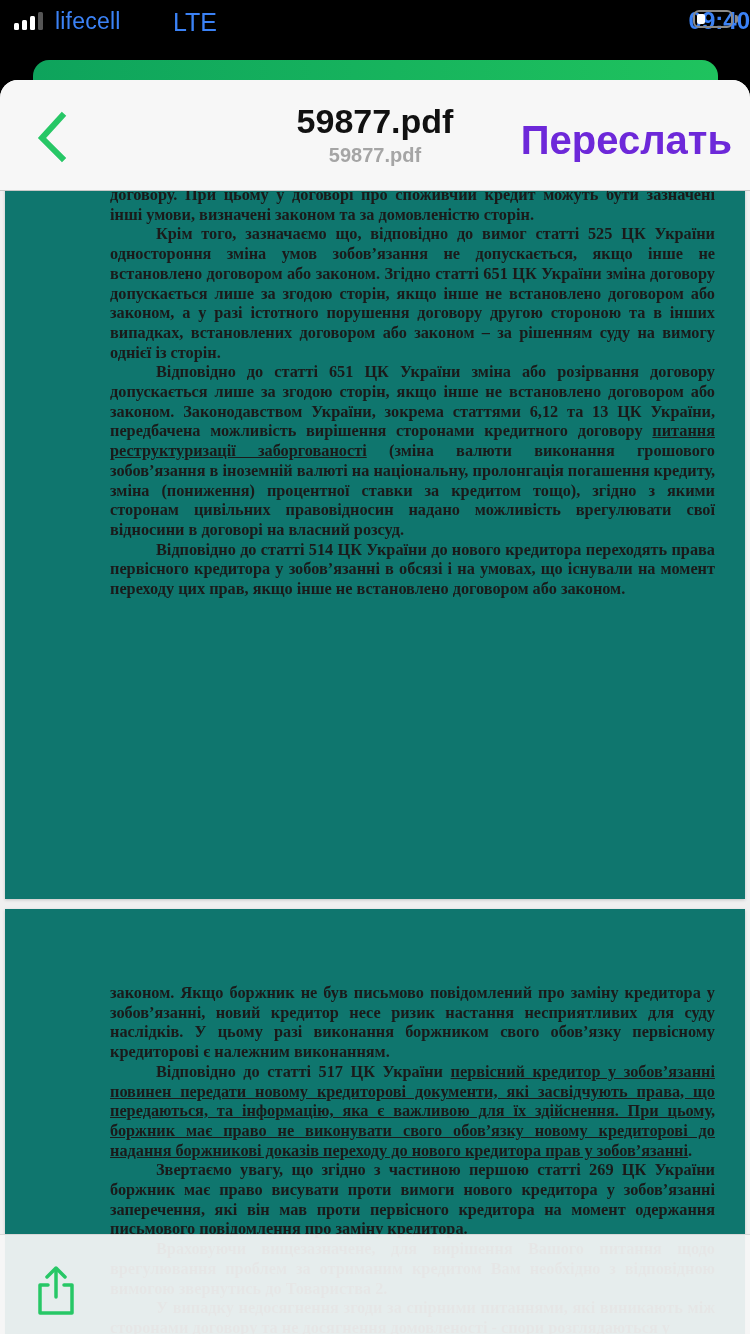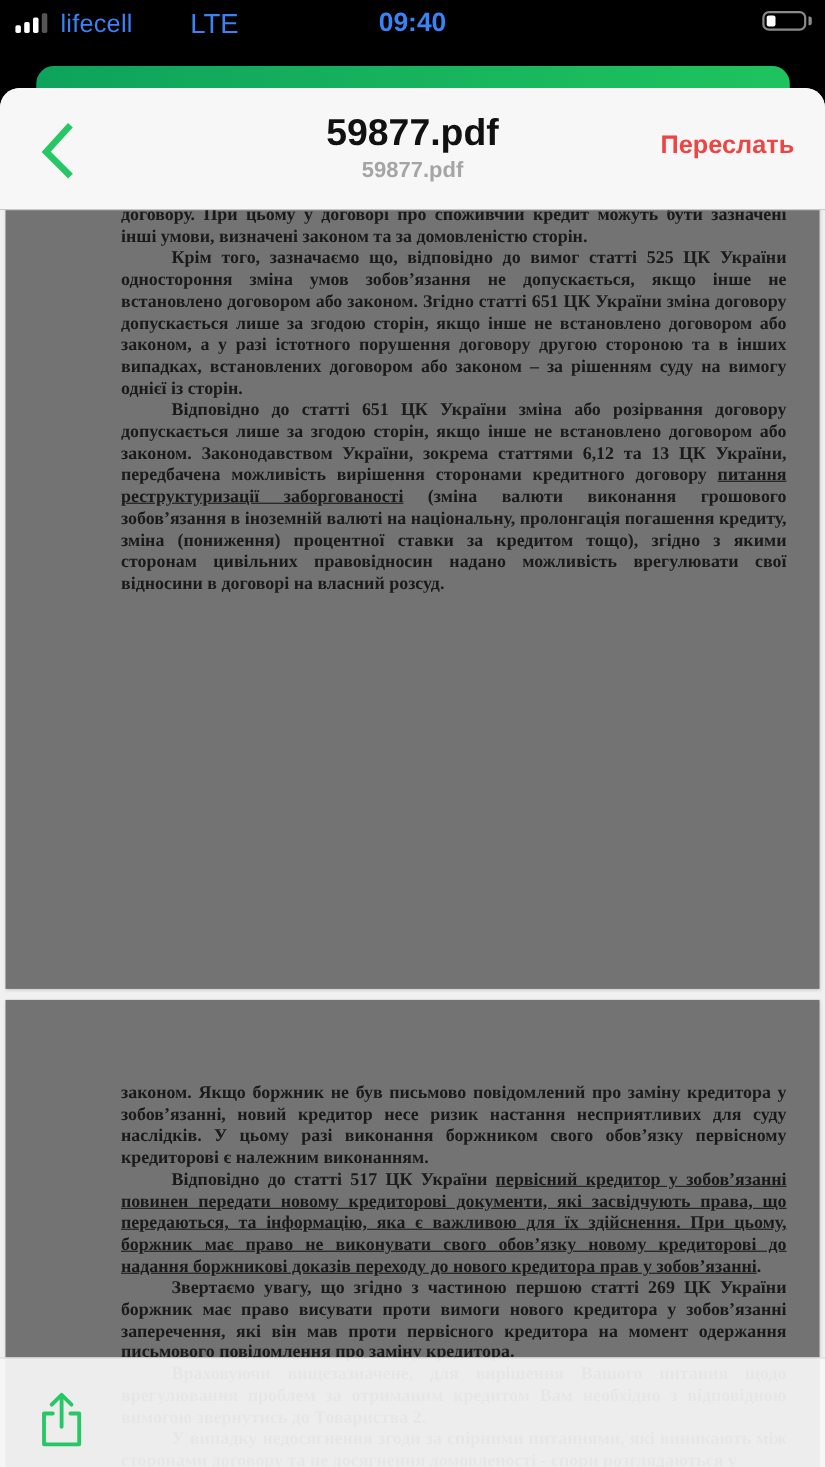--- a/index.html
+++ b/index.html
@@ -11,38 +11,38 @@
   
   .status-bar { position: absolute; left: 0; top: 0; width: 750px; height: 44px; color: #3b82f6; }
   .signal { position: absolute; left: 14px; top: 12px; width: 30px; height: 18px; }
   .signal i { position: absolute; bottom: 0; width: 5px; border-radius: 1.5px; background: #fff; }
   .signal i:nth-child(1){ left: 0; height: 7px; }
   .signal i:nth-child(2){ left: 8px; height: 10px; }
   .signal i:nth-child(3){ left: 16px; height: 14px; }
   .signal i:nth-child(4){ left: 24px; height: 18px; background: #555; }
   .carrier { position: absolute; left: 55px; top: 8px; font-size: 23px; letter-spacing: 0.2px; }
   .network { position: absolute; left: 146px; top: 8px; font-size: 25px; margin-left: 27px; }
-  .clock { position: absolute; left: 0; width: 750px; text-align: center; top: 7px; font-size: 24px; font-weight: bold; }
+  .clock { position: absolute; left: 0; width: 750px; text-align: right; top: 7px; font-size: 24px; font-weight: bold; }
   .battery { position: absolute; left: 693px; top: 10px; width: 40px; height: 18px; border: 2px solid #8a8a8a; border-radius: 6px; box-sizing: border-box; }
   .battery .level { position: absolute; left: 2px; top: 2px; width: 11px; height: 10px; background: #fff; border-radius: 2px; }
   .battery-tip { position: absolute; left: 735px; top: 15px; width: 3px; height: 8px; background: #8a8a8a; border-radius: 0 2px 2px 0; }
 
   
   .bg-card { position: absolute; left: 33px; top: 60px; width: 685px; height: 60px; border-radius: 16px; background: linear-gradient(90deg, #0ea35c, #1fc35e); }
 
   
   .sheet { position: absolute; left: 0; top: 80px; width: 750px; height: 1254px; background: #f0f0f0; border-radius: 18px 18px 0 0; overflow: hidden; font-weight: bold; }
   .nav-bar { position: absolute; left: 0; top: 0; width: 750px; height: 110px; background: #f7f7f7; border-bottom: 1px solid #c8c8c8; z-index: 5; }
   .back-btn { position: absolute; left: 30px; top: 28px; width: 50px; height: 56px; cursor: pointer; }
   .nav-title { position: absolute; left: 0; width: 750px; text-align: center; top: 22px; font-size: 34px; color: #111; }
   .nav-subtitle { position: absolute; left: 0; width: 750px; text-align: center; top: 64px; font-size: 20px; color: #a5a5a5; }
-  .forward-btn { position: absolute; right: 28px; top: 38px; font-size: 23px; color: #ef4444; cursor: pointer; }
+  .forward-btn { position: absolute; right: 18px; top: 38px; font-size: 40px; color: #6d28d9; cursor: pointer; }
 
   
-  .page { position: absolute; left: 5px; width: 740px; background: #737373; box-shadow: 0 1px 3px rgba(0,0,0,0.18); }
+  .page { position: absolute; left: 5px; width: 740px; background: #0f766e; box-shadow: 0 1px 3px rgba(0,0,0,0.18); }
   .page1 { top: 30px; height: 789px; }
   .page2 { top: 829px; height: 600px; }
   .text-block { position: absolute; left: 105px; width: 605px; font-family: "Liberation Serif", serif; font-size: 16.3px; line-height: 19.7px; color: #1a1a1a; text-align: justify; }
   .page1 .text-block { top: 75px; }
   .page2 .text-block { top: 74px; }
   .para { margin: 0; text-indent: 0; }
   .para.indent { text-indent: 46px; }
   .u { text-decoration: underline; }
 
   
@@ -81,20 +81,21 @@
     <div class="nav-title">59877.pdf</div>
     <div class="nav-subtitle">59877.pdf</div>
     <div class="forward-btn">Переслать</div>
   </div>
 
   <div class="page page1">
     <div class="text-block" id="page1-text">
         <p class="para"><span>договору. При цьому у договорі про споживчий кредит можуть бути зазначені інші умови, визначені законом та за домовленістю сторін.</span></p>
         <p class="para indent"><span>Крім того, зазначаємо що, відповідно до вимог статті 525 ЦК України одностороння зміна умов зобов’язання не допускається, якщо інше не встановлено договором або законом. Згідно статті 651 ЦК України зміна договору допускається лише за згодою сторін, якщо інше не встановлено договором або законом, а у разі істотного порушення договору другою стороною та в інших випадках, встановлених договором або законом – за рішенням суду на вимогу однієї із сторін.</span></p>
         <p class="para indent"><span>Відповідно до статті 651 ЦК України зміна або розірвання договору допускається лише за згодою сторін, якщо інше не встановлено договором або законом. Законодавством України, зокрема статтями 6,12 та 13 ЦК України, передбачена можливість вирішення сторонами кредитного договору </span><span class="u">питання реструктуризації заборгованості</span><span> (зміна валюти виконання грошового зобов’язання в іноземній валюті на національну, пролонгація погашення кредиту, зміна (пониження) процентної ставки за кредитом тощо), згідно з якими сторонам цивільних правовідносин надано можливість врегулювати свої відносини в договорі на власний розсуд.</span></p>
+        <p class="para indent"><span>Відповідно до статті 514 ЦК України до нового кредитора переходять права первісного кредитора у зобов’язанні в обсязі і на умовах, що існували на момент переходу цих прав, якщо інше не встановлено договором або законом.</span></p>
       </div>
   </div>
 
   <div class="page page2">
     <div class="text-block" id="page2-text">
         <p class="para"><span>законом. Якщо боржник не був письмово повідомлений про заміну кредитора у зобов’язанні, новий кредитор несе ризик настання несприятливих для суду наслідків. У цьому разі виконання боржником свого обов’язку первісному кредиторові є належним виконанням.</span></p>
         <p class="para indent"><span>Відповідно до статті 517 ЦК України </span><span class="u">первісний кредитор у зобов’язанні повинен передати новому кредиторові документи, які засвідчують права, що передаються, та інформацію, яка є важливою для їх здійснення. При цьому, боржник має право не виконувати свого обов’язку новому кредиторові до надання боржникові доказів переходу до нового кредитора прав у зобов’язанні</span><span>.</span></p>
         <p class="para indent"><span>Звертаємо увагу, що згідно з частиною першою статті 269 ЦК України боржник має право висувати проти вимоги нового кредитора у зобов’язанні заперечення, які він мав проти первісного кредитора на момент одержання письмового повідомлення про заміну кредитора.</span></p>
         <p class="para indent"><span>Враховуючи вищезазначене, для вирішення Вашого питання щодо врегулювання проблем за отриманим кредитом Вам необхідно з відповідною вимогою звернутись до Товариства 2.</span></p>
         <p class="para indent"><span>У випадку недосягнення згоди за спірними питаннями, які виникають між сторонами договору та не досягнення домовленості - спори розглядаються у</span></p>

